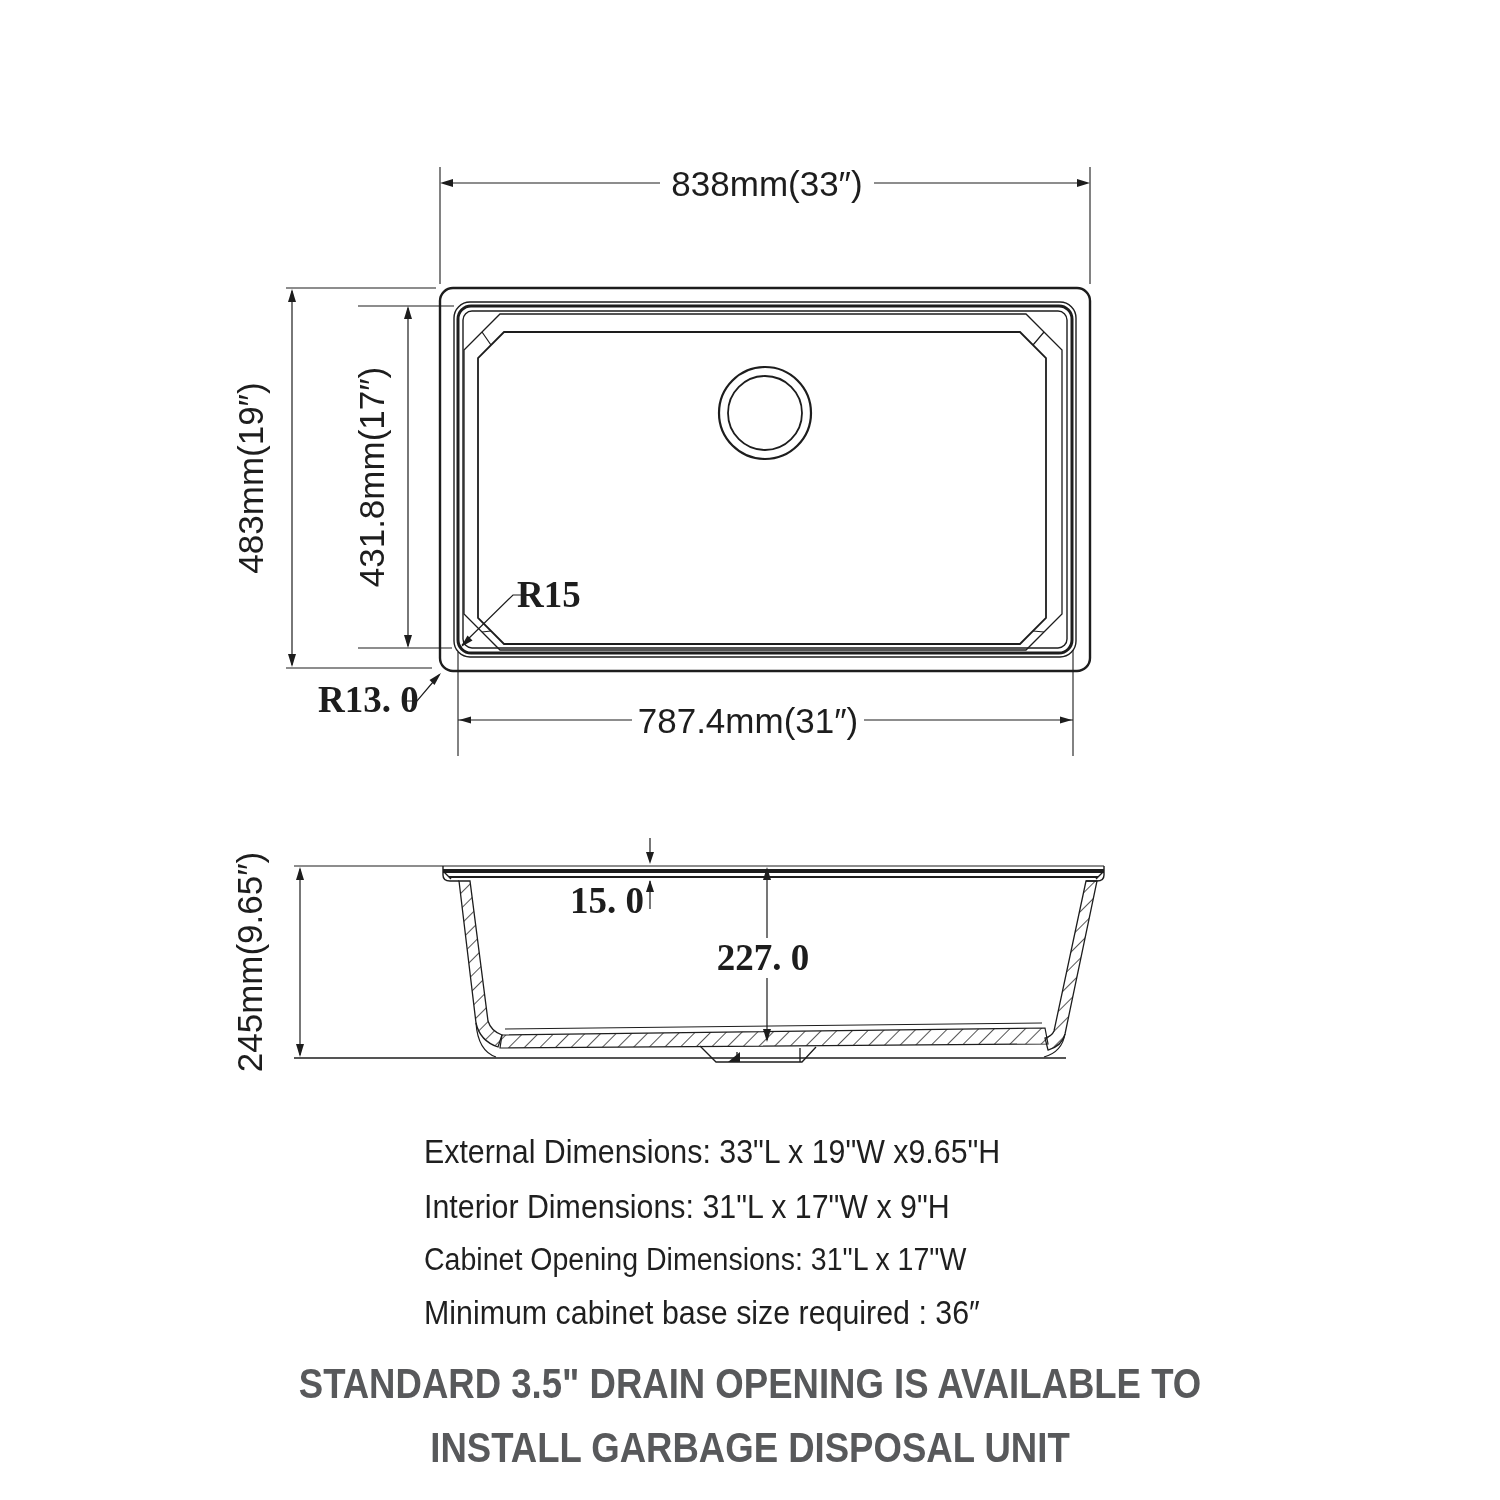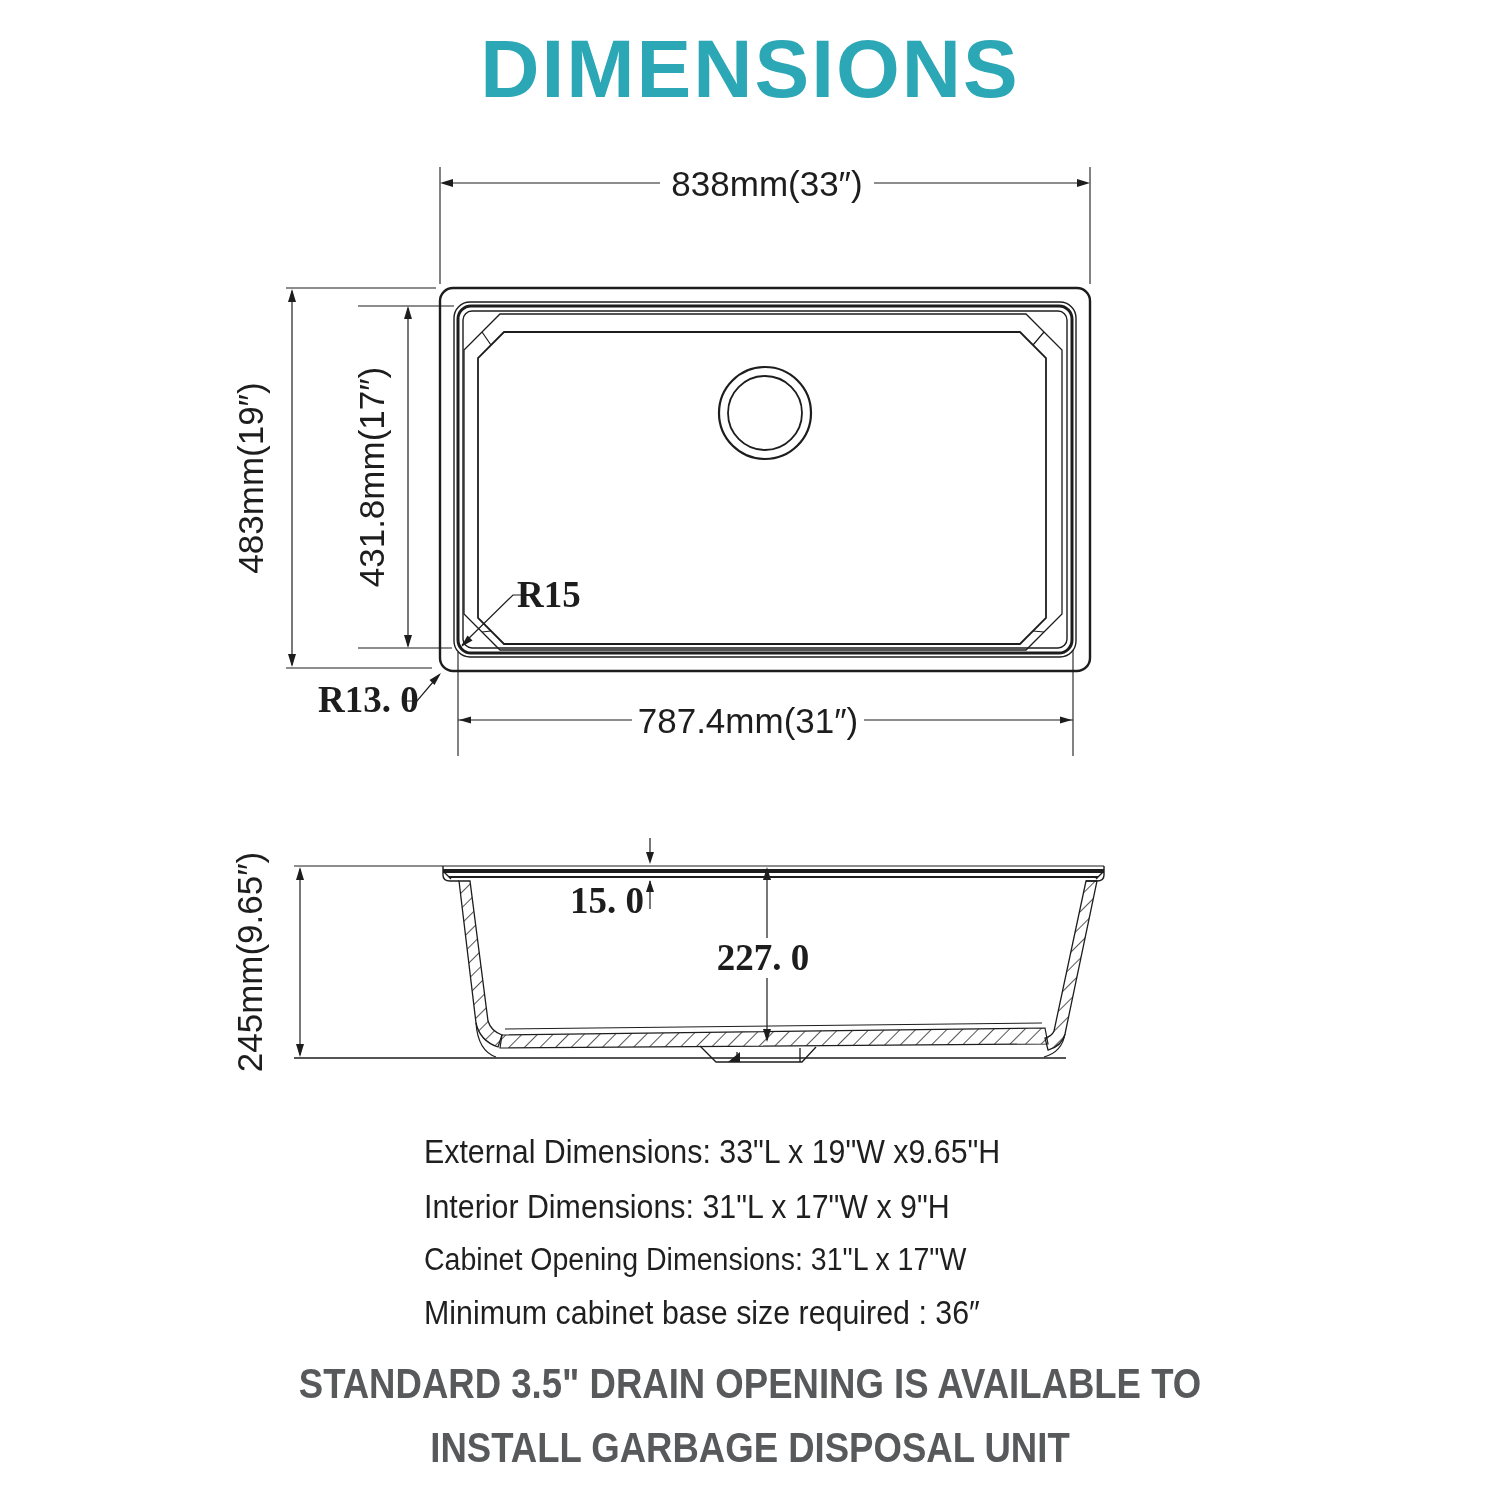--- a/index.html
+++ b/index.html
@@ -20,21 +20,20 @@
             font-weight:bold;font-size:42px;white-space:nowrap;
             transform:scaleX(0.87);transform-origin:center center;}
   .b1{top:1360px;}
   .b2{top:1424px;}
 </style>
 </head>
 <body>
 
 <div class="page">
 
-  <div class="title">DIMENSIONS</div>
 
   <svg width="1500" height="1500" viewBox="0 0 1500 1500">
     <defs>
       <pattern id="hatch" width="11" height="11" patternUnits="userSpaceOnUse" patternTransform="rotate(45)">
         <line x1="0" y1="0" x2="0" y2="11" stroke="#1d1d1d" stroke-width="1.5"></line>
       </pattern>
     </defs>
 
     <g stroke="#1d1d1d" fill="none">
       <rect x="440" y="288" width="650" height="383" rx="13" stroke-width="2.4"></rect>

